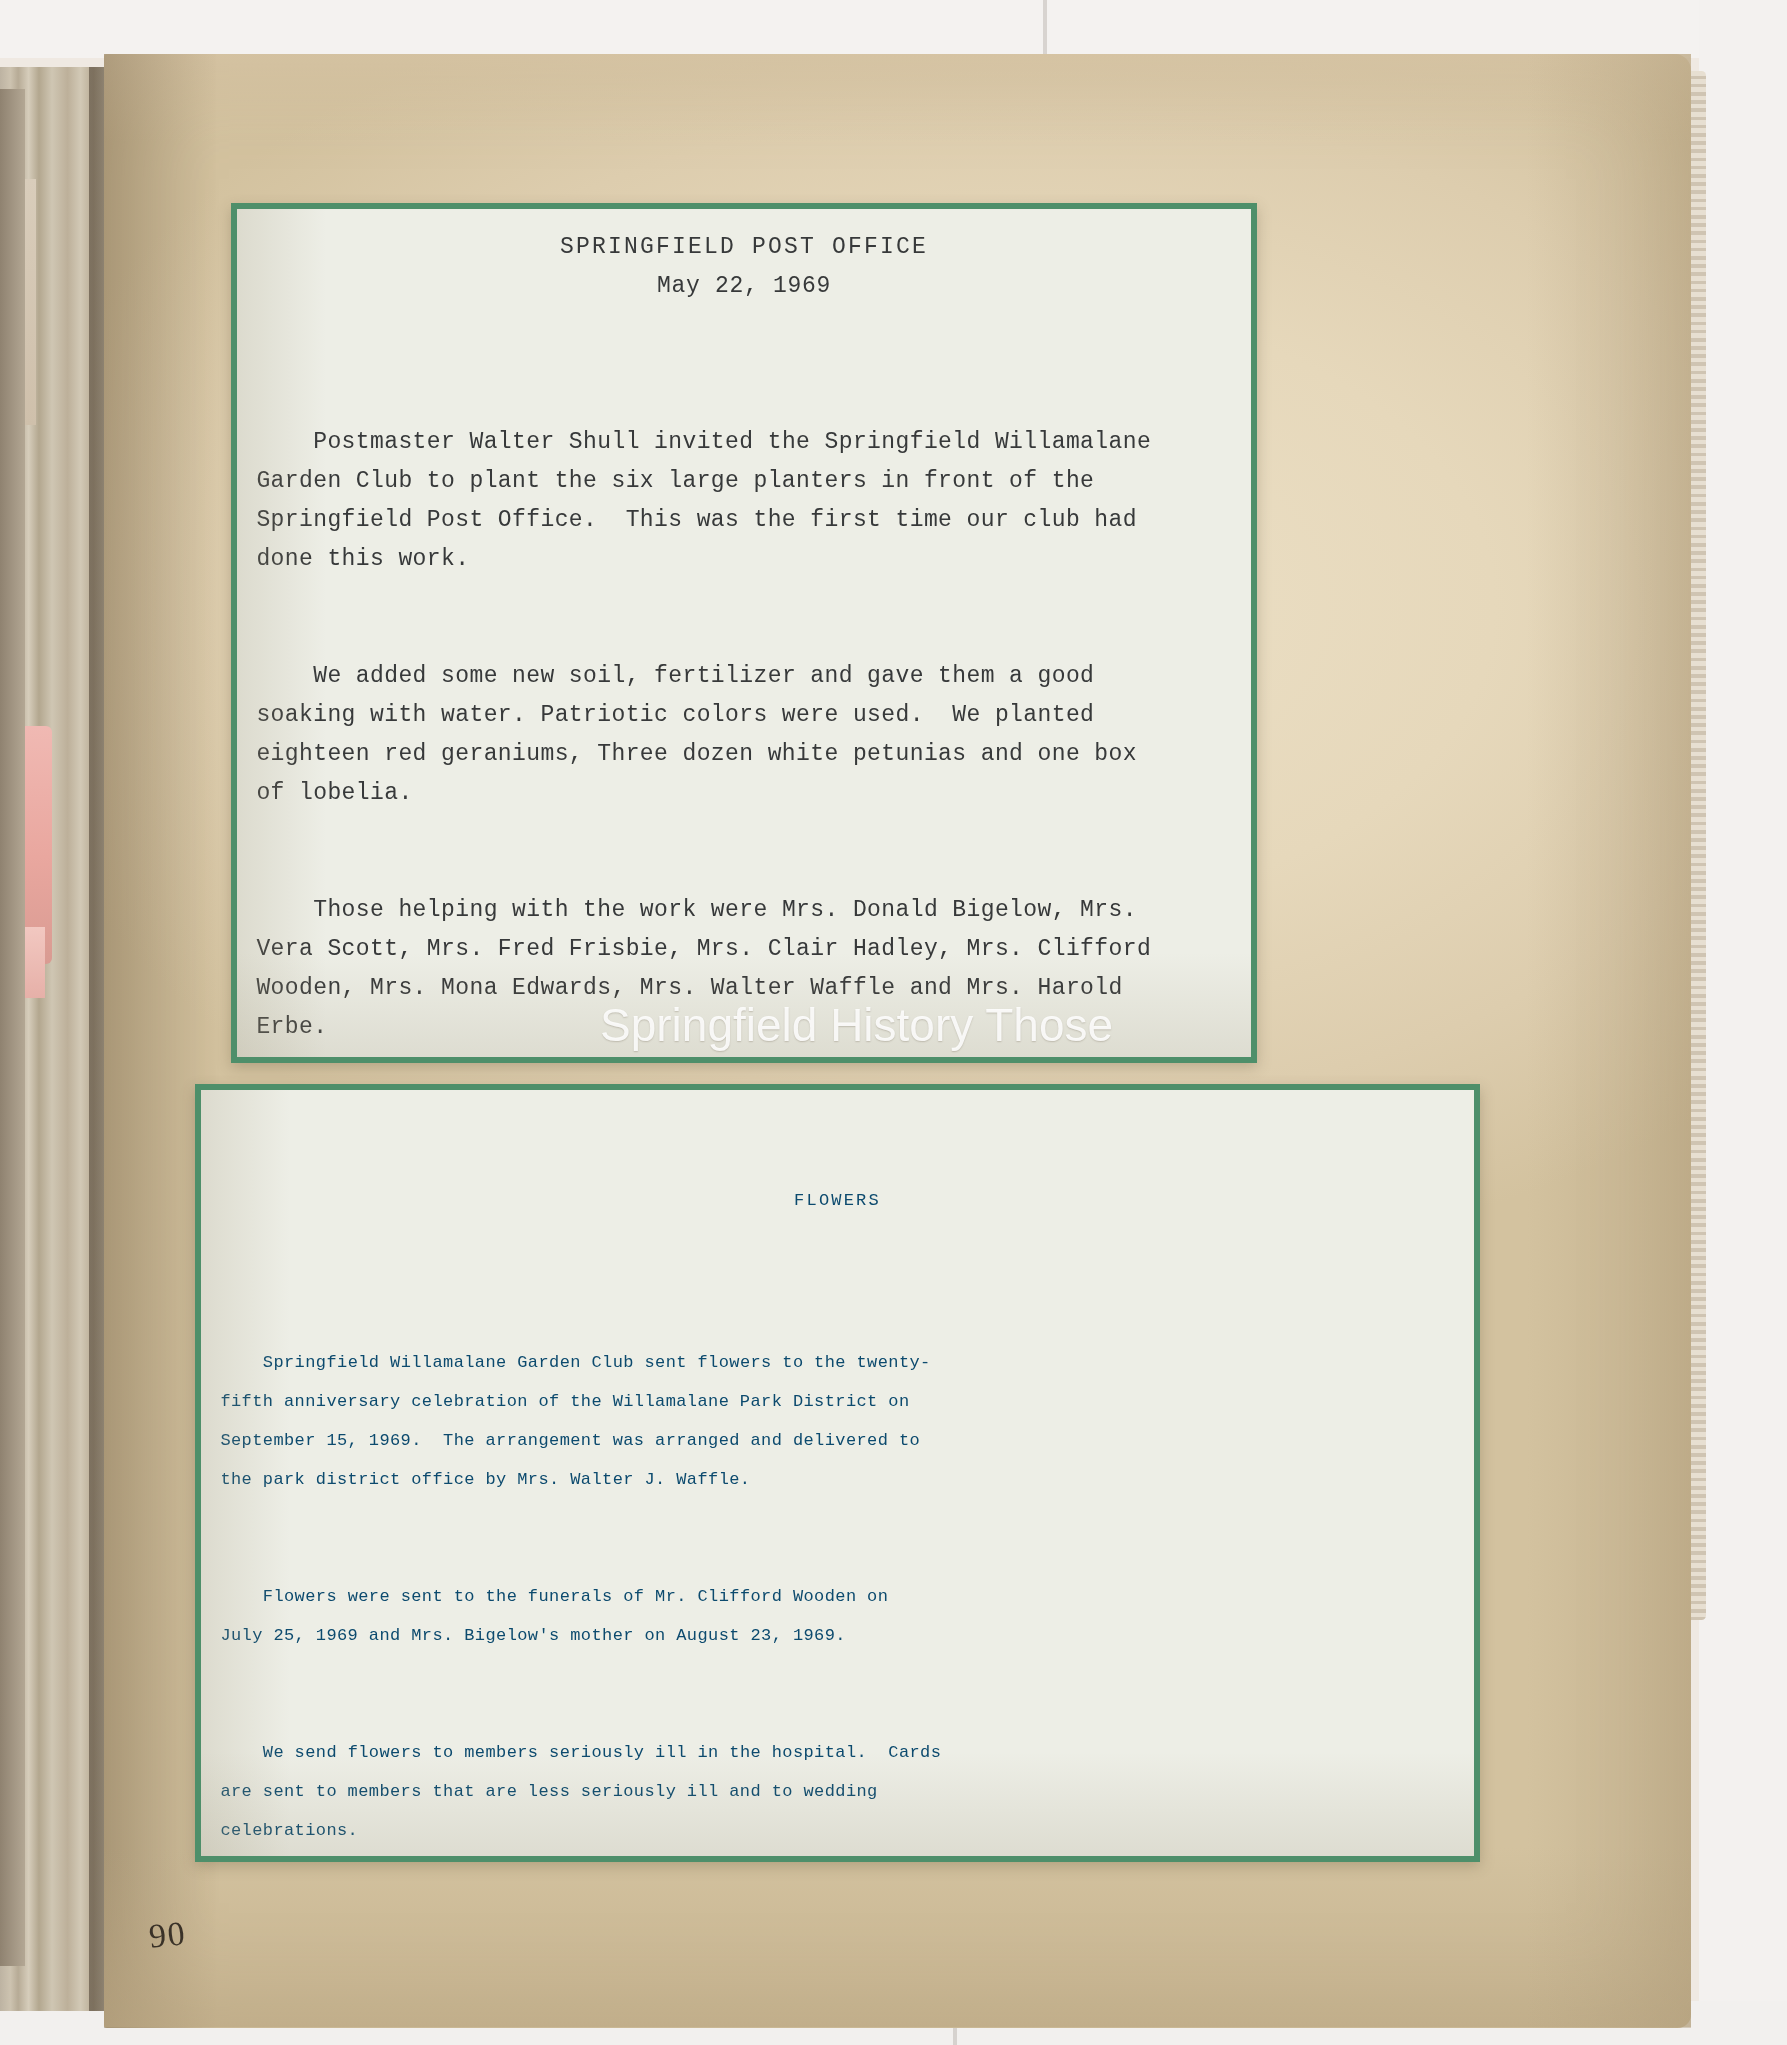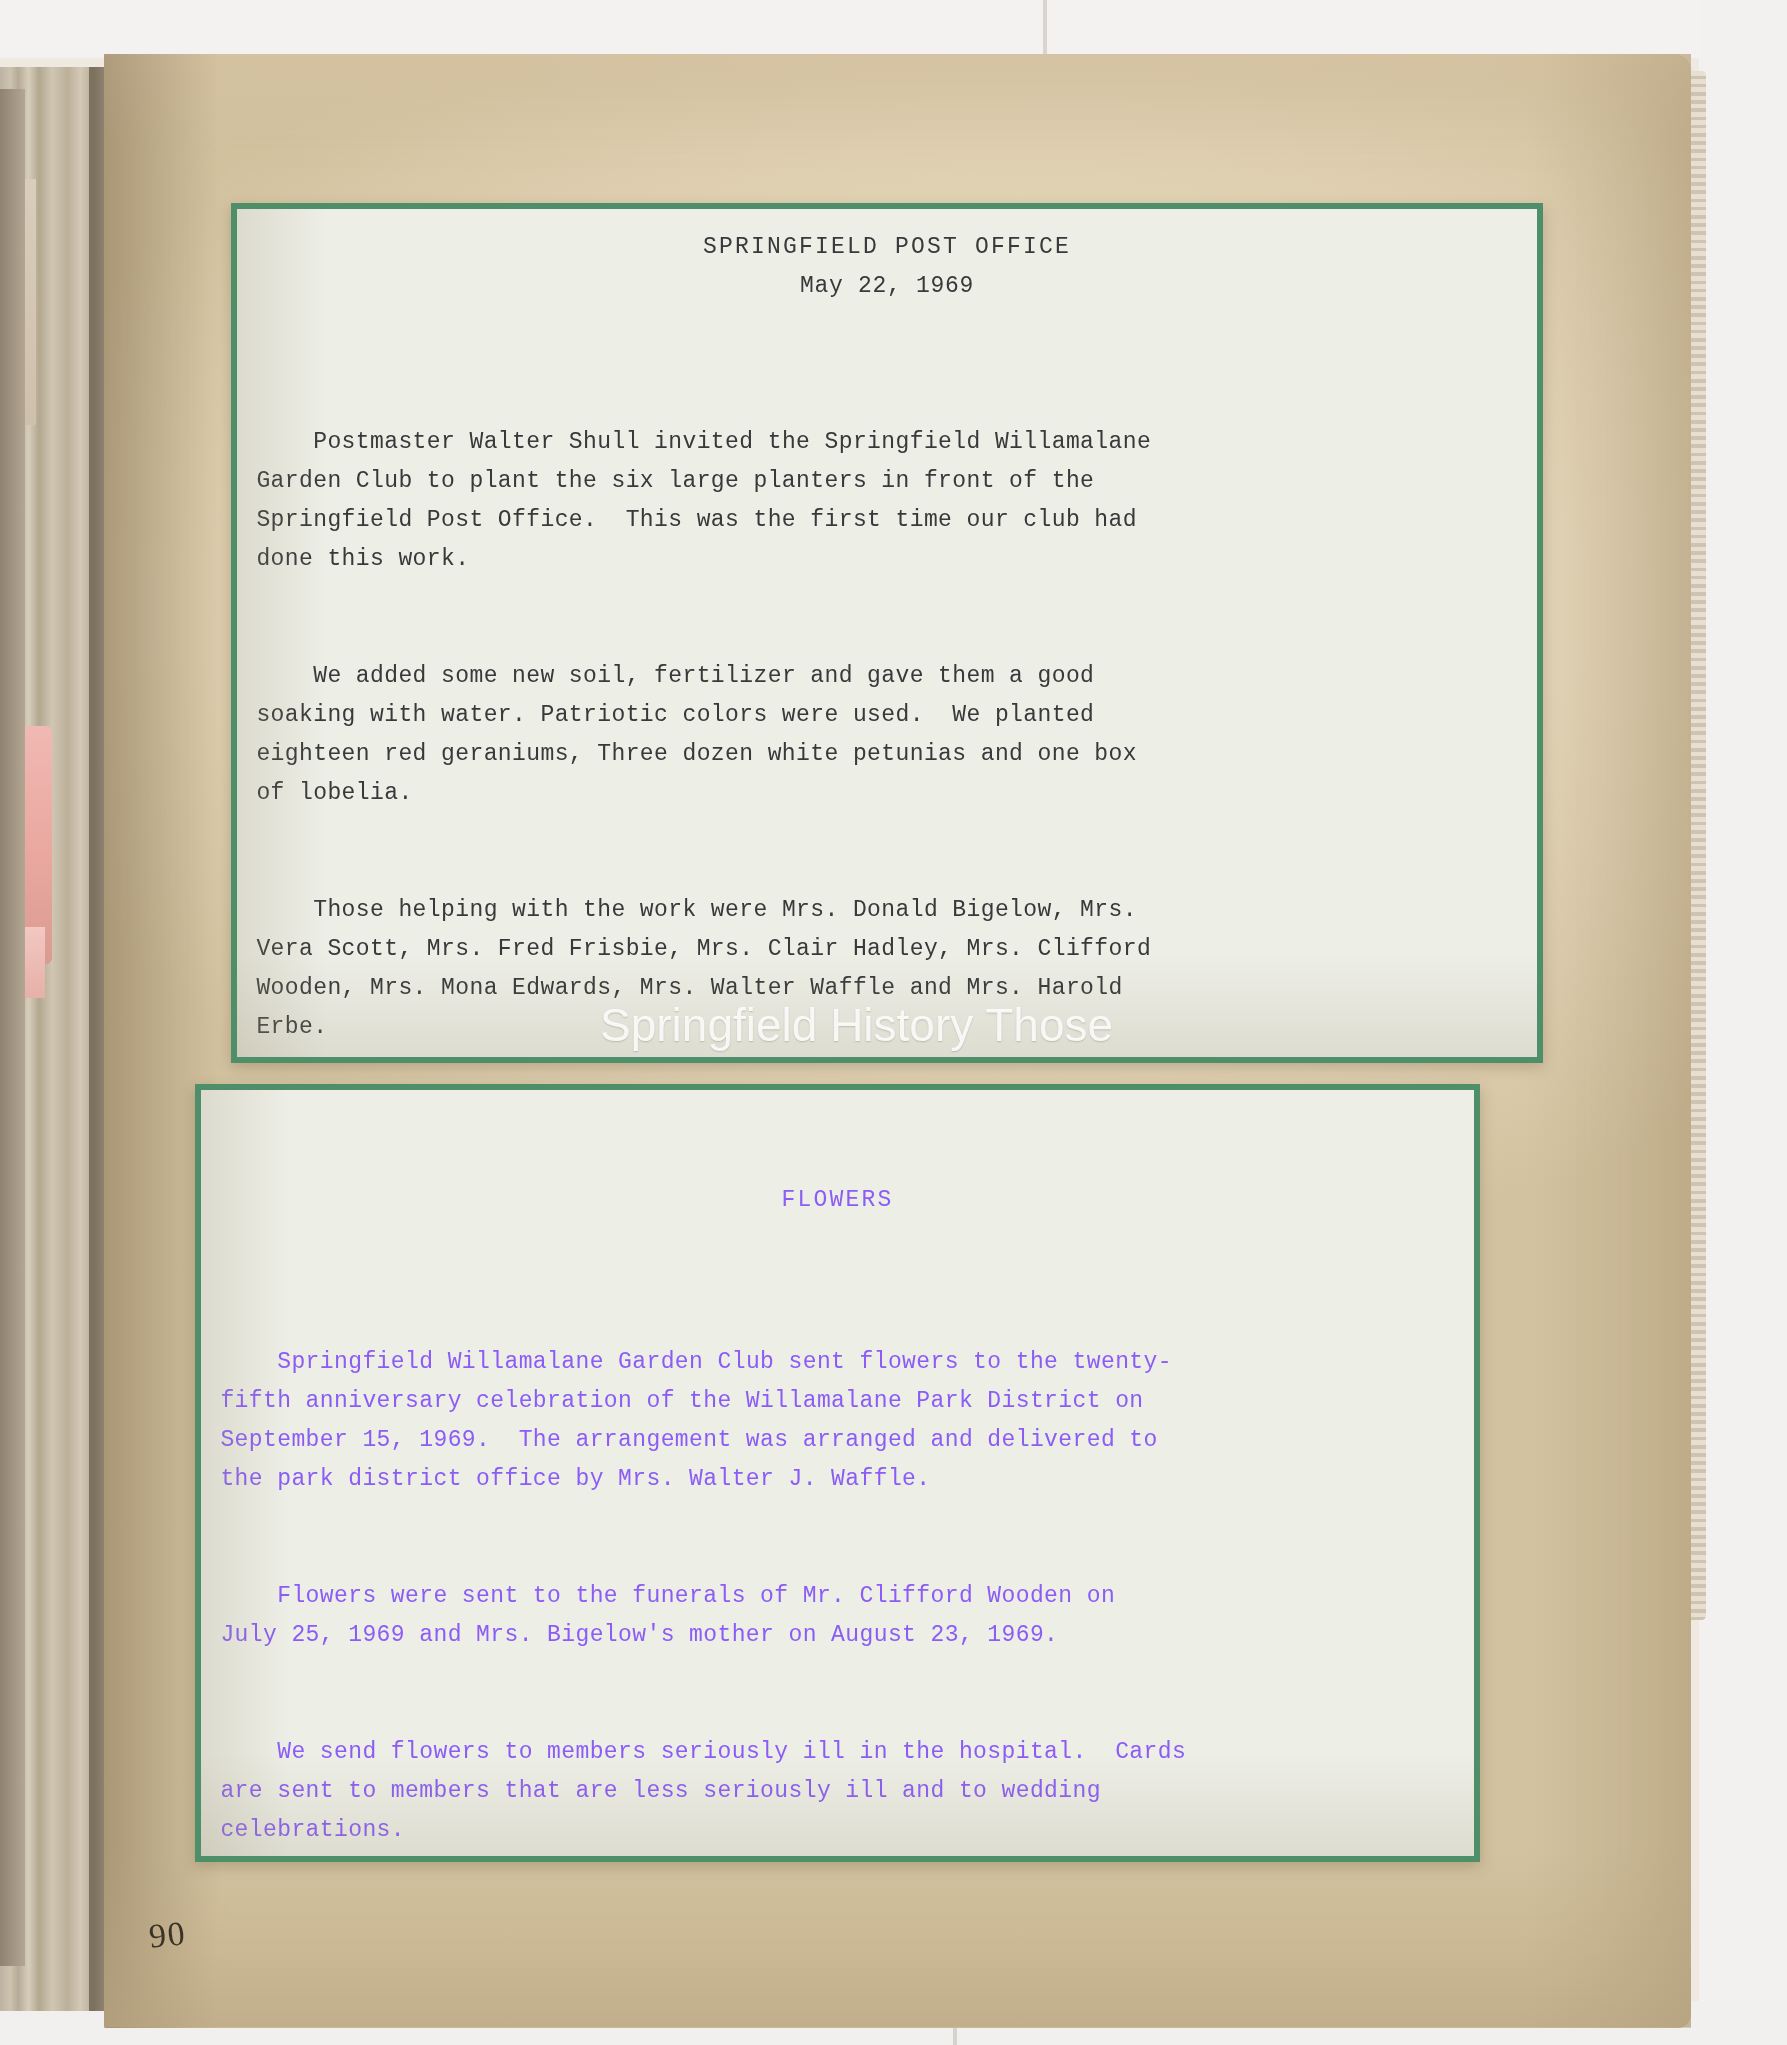--- a/index.html
+++ b/index.html
@@ -150,21 +150,21 @@
     border: 6.7px solid #4e8f6a;
     background: #edeee6;
   }
   .clip-pad {
     position: absolute;
     inset: 19.4px;
   }
 
   #clip-post-office {
     left: 231px; top: 203px;
-    width: 1312px; height: 860px;
+    width: 1026px; height: 860px;
   }
   #clip-flowers {
     left: 195px; top: 1084px;
     width: 1285px; height: 778px;
   }
   
   .clip-shade-l {
     position: absolute; left: 0; top: 0; width: 89px; height: 100%;
     background: linear-gradient(90deg, rgba(160,150,120,0.22), rgba(160,150,120,0));
     pointer-events: none;
@@ -178,21 +178,21 @@
   
   .tw {
     font-family: "Liberation Mono", "DejaVu Sans Mono", monospace;
     color: #3b3a38;
     font-size: 23px;
     line-height: 39px;
     letter-spacing: 0.4px;
     white-space: pre-wrap;
   }
   #clip-post-office .tw { color: #37393a; }
-  #clip-flowers .tw { color: #8b5cf6; font-size: 23px; line-height: 39px; }
+  #clip-flowers .tw { color: #0c4a6e; font-size: 17px; line-height: 39px; }
 
   .tw-title {
     text-align: center;
     letter-spacing: 2.2px;
   }
   .tw-date {
     text-align: center;
     margin-top: 0;
     letter-spacing: 0.7px;
   }

